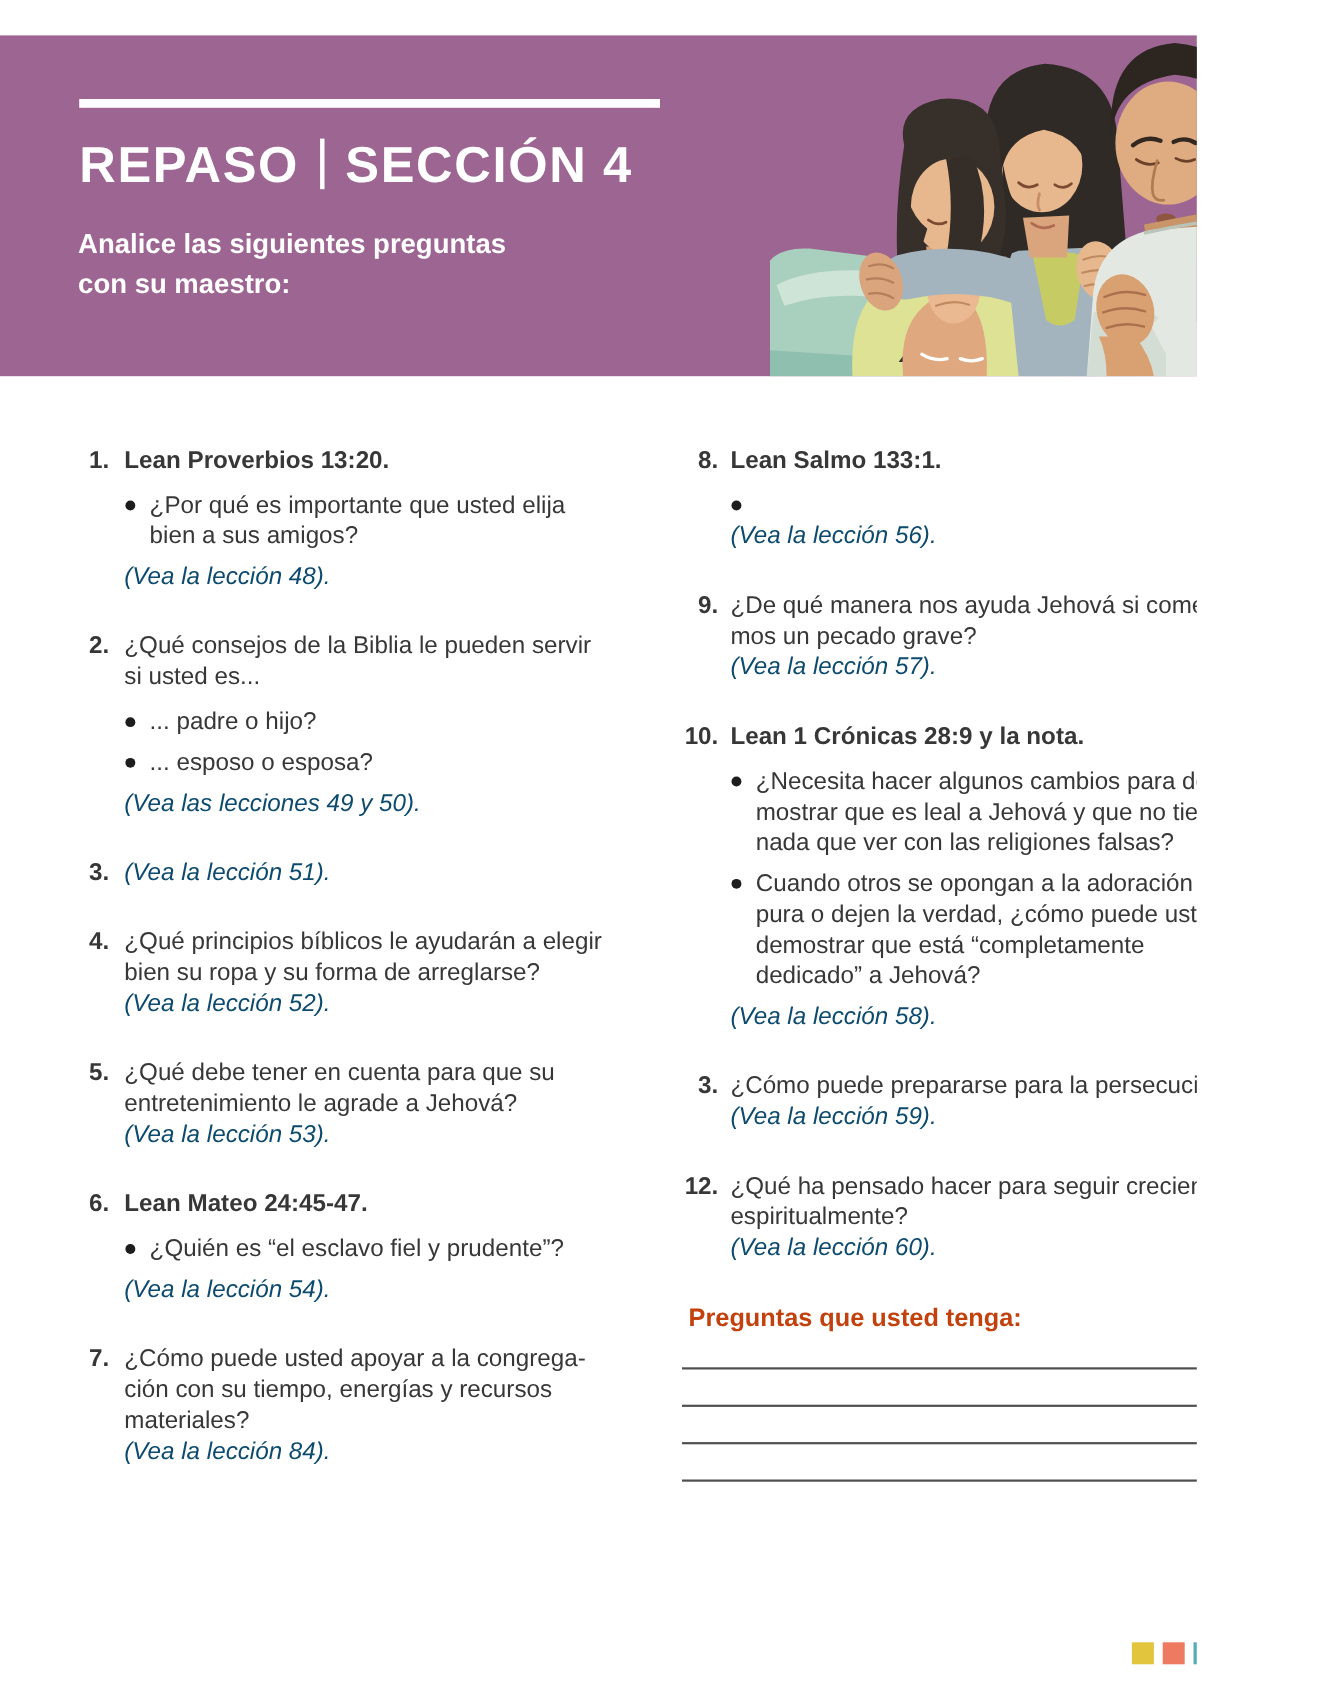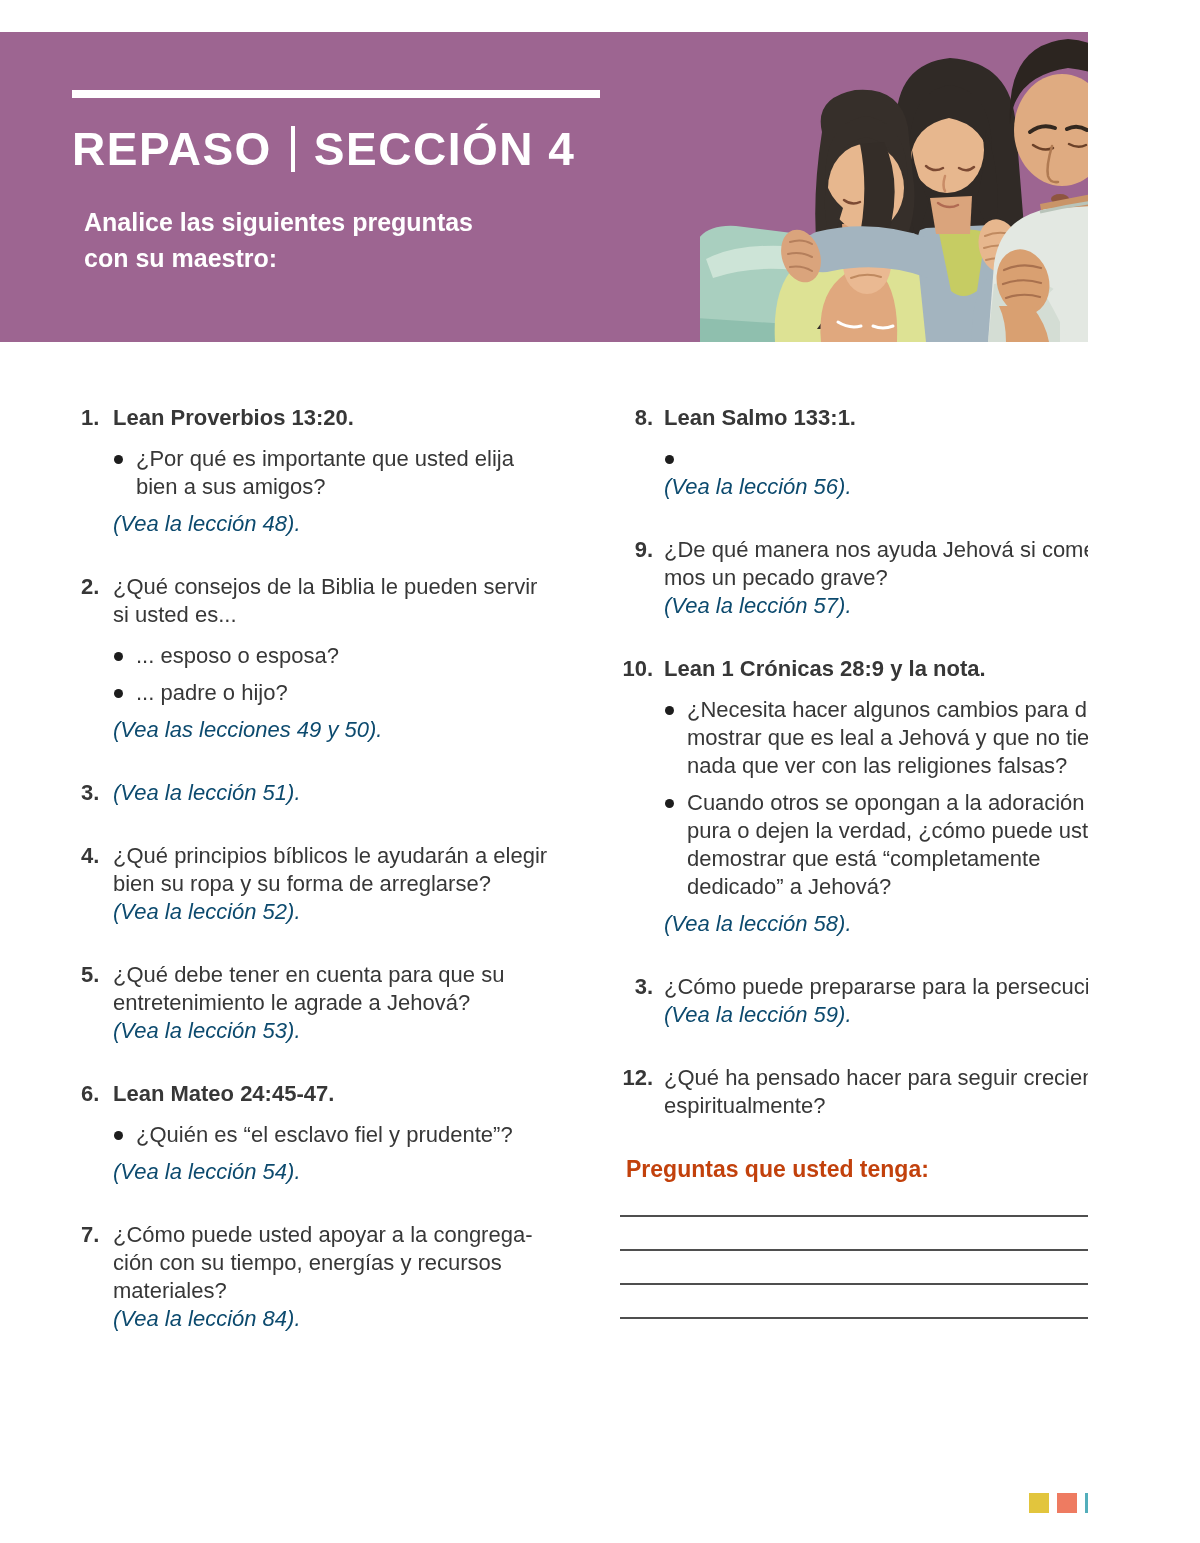--- a/index.html
+++ b/index.html
@@ -12,21 +12,21 @@
   .header-rule{position:absolute; left:72px; top:58px; width:528px; height:8px; background:#ffffff;}
   .header-title{
     position:absolute; left:72px; top:90px; color:#ffffff; font-weight:bold;
     font-size:46px; letter-spacing:1.5px; white-space:nowrap;
   }
   .title-divider{
     display:inline-block; width:4px; height:46px; background:#ffffff;
     margin:0 19px; vertical-align:-7px;
   }
   .header-subtitle{
-    position:absolute; left:84px; top:172px; color:#ffffff; font-weight:bold;
+    position:absolute; left:71px; top:172px; color:#ffffff; font-weight:bold;
     font-size:25px; line-height:36px; white-space:pre;
   }
   .illustration{position:absolute; right:0; top:0; width:500px; height:310px;}
   
   .col{position:absolute; top:372px; color:#373737;}
   .col-left{left:81px; width:505px;}
   .col-right{left:620px; width:520px;}
   .question{display:flex; margin-bottom:35px; font-size:22px; line-height:28px;}
   .col-left .qnum{flex:none; width:24px; margin-right:8px; font-weight:bold;}
   .col-right .qnum{flex:none; width:33px; margin-right:11px; font-weight:bold; text-align:right;}
@@ -163,25 +163,25 @@
       </div>
     </div>
 
     <div class="question">
       <div class="qnum">2.</div>
       <div class="qbody">
         <div class="q-text mb">¿Qué consejos de la Biblia le pueden servir
 si usted es...</div>
         <div class="bullet">
           <span class="bullet-dot"></span>
+          <span class="btext">... padre o hijo?</span>
+        </div>
+        <div class="bullet">
+          <span class="bullet-dot"></span>
           <span class="btext">... esposo o esposa?</span>
-        </div>
-        <div class="bullet">
-          <span class="bullet-dot"></span>
-          <span class="btext">... padre o hijo?</span>
         </div>
         <div class="lesson gap">(Vea las lecciones 49 y 50).</div>
       </div>
     </div>
 
     <div class="question">
       <div class="qnum">3.</div>
       <div class="qbody">
         <div class="lesson">(Vea la lección 51).</div>
       </div>
@@ -278,20 +278,21 @@
         <div class="q-text">¿Cómo puede prepararse para la persecución?</div>
         <div class="lesson">(Vea la lección 59).</div>
       </div>
     </div>
 
     <div class="question">
       <div class="qnum">12.</div>
       <div class="qbody">
         <div class="q-text">¿Qué ha pensado hacer para seguir creciendo
 espiritualmente?</div>
+        <div class="lesson">(Vea la lección 60).</div>
       </div>
     </div>
 
     <div>
       <div class="notes-label">Preguntas que usted tenga:</div>
       <div class="answer-line first"></div>
       <div class="answer-line"></div>
       <div class="answer-line"></div>
       <div class="answer-line"></div>
     </div>

